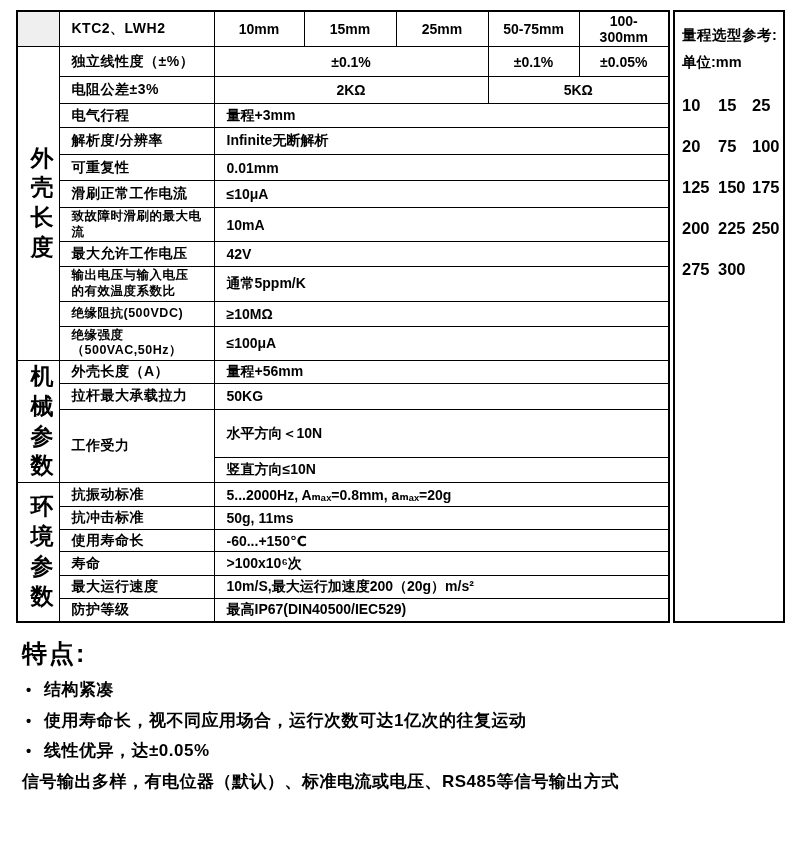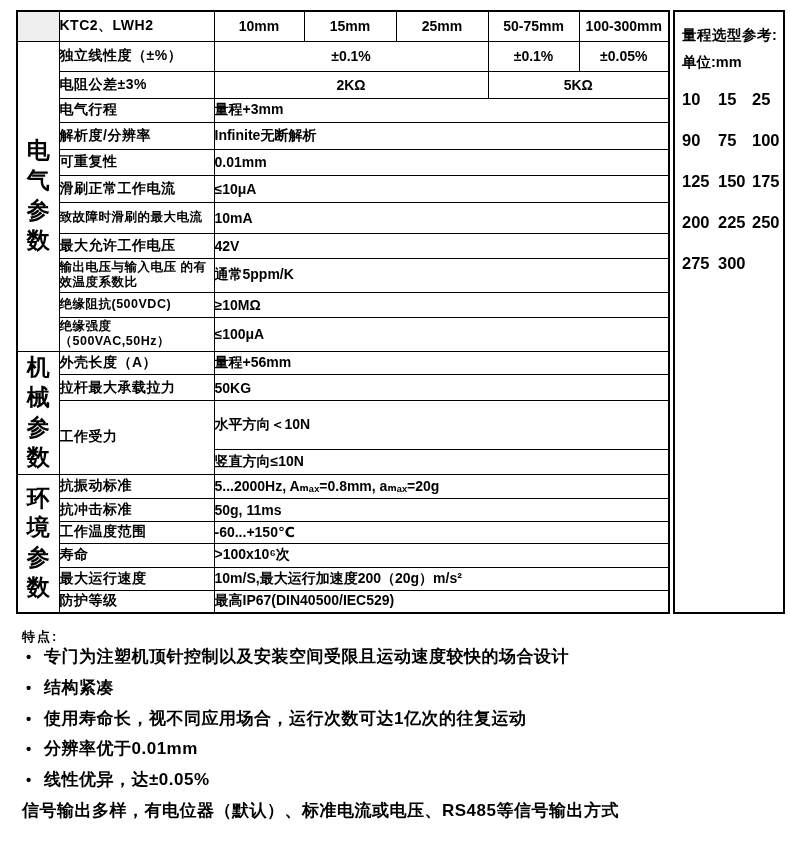--- a/index.html
+++ b/index.html
@@ -14,21 +14,21 @@
   .top-area { display: flex; align-items: stretch; }
 
   table.spec {
     border-collapse: collapse;
     table-layout: fixed;
     width: 652px;
     border: 2.5px solid #000;
   }
   table.spec td {
     border: 1.5px solid #000;
-    padding: 1px 0;
+    padding: 1px 12px;
     font-size: 14px;
     overflow: hidden;
   }
   td.corner { background: #efefef; }
   td.lblcell { padding-left: 8px; font-size: 14px; letter-spacing: 0.5px; }
   td.lblcell.small { font-size: 12.5px; line-height: 1.25; }
   td.valcell { padding-left: 10px; font-size: 15px; }
   td.ctr { text-align: center; font-size: 15px; margin-top: 43px; }
   td.sectioncell { vertical-align: middle; padding: 0; }
   .vtext {
@@ -37,30 +37,30 @@
     word-break: break-all; text-align: center;
   }
 
   .sidebox {
     width: 112px; margin-left: 3px;
     border: 2px solid #000;
     padding: 14px 4px 0 7px;
     box-sizing: border-box;
   }
   .sb-title { font-size: 14.5px; margin-bottom: 8px; letter-spacing: 0.5px; }
-  .sb-unit  { font-size: 14.5px; margin-bottom: 18px; }
+  .sb-unit  { font-size: 14.5px; margin-bottom: 24px; }
   .sb-grid {
     display: grid;
     grid-template-columns: 36px 34px 30px;
     row-gap: 22px;
     font-size: 16.5px;
   }
 
   .features { margin: 14px 0 0 6px; }
-  .f-title { font-size: 13px; letter-spacing: 2px; }
+  .f-title { font-size: 25px; margin-bottom: 9px; letter-spacing: 2px; }
   .f-item { font-size: 17px; margin-bottom: 9.5px; line-height: 1.25; letter-spacing: 0.5px; }
   .f-item .bullet { display: inline-block; width: 18px; padding-left: 4px; font-size: 15px; }
 </style>
 </head>
 <body>
 
 <div class="page">
   <div class="top-area">
 
     <table class="spec">
@@ -80,21 +80,21 @@
         <td class="lblcell">KTC2、LWH2</td>
         <td class="ctr">10mm</td>
         <td class="ctr">15mm</td>
         <td class="ctr">25mm</td>
         <td class="ctr">50-75mm</td>
         <td class="ctr">100-300mm</td>
       </tr>
 
       <tr style="height:30px">
         <td class="sectioncell" rowspan="11">
-          <div class="vtext">电气参数</div>
+          <div class="vtext">外壳长度</div>
         </td>
         <td class="lblcell">独立线性度（±%）</td>
         <td class="ctr" colspan="3">±0.1%</td>
         <td class="ctr">±0.1%</td>
         <td class="ctr">±0.05%</td>
       </tr>
 
       <tr style="height:27px">
         <td class="lblcell">电阻公差±3%</td>
         <td class="ctr" colspan="3">2KΩ</td>
@@ -174,21 +174,21 @@
         <td class="lblcell">抗振动标准</td>
         <td class="valcell" colspan="5">5...2000Hz, Aₘₐₓ=0.8mm, aₘₐₓ=20g</td>
       </tr>
 
       <tr style="height:23px">
         <td class="lblcell">抗冲击标准</td>
         <td class="valcell" colspan="5">50g, 11ms</td>
       </tr>
 
       <tr style="height:22px">
-        <td class="lblcell">工作温度范围</td>
+        <td class="lblcell">使用寿命长</td>
         <td class="valcell" colspan="5">-60...+150℃</td>
       </tr>
 
       <tr style="height:24px">
         <td class="lblcell">寿命</td>
         <td class="valcell" colspan="5">&gt;100x10⁶次</td>
       </tr>
 
       <tr style="height:23px">
         <td class="lblcell">最大运行速度</td>
@@ -202,38 +202,36 @@
     </tbody>
       </table>
 
     <div class="sidebox">
       <div class="sb-title">量程选型参考:</div>
       <div class="sb-unit">单位:mm</div>
       <div class="sb-grid">
         <span>10</span>
         <span>15</span>
         <span>25</span>
-        <span>90</span>
+        <span>20</span>
         <span>75</span>
         <span>100</span>
         <span>125</span>
         <span>150</span>
         <span>175</span>
         <span>200</span>
         <span>225</span>
         <span>250</span>
         <span>275</span>
         <span>300</span>
       </div>
     </div>
   </div>
 
   <div class="features">
     <div class="f-title">特点:</div>
-    <div class="f-item"><span class="bullet">•</span><span>专门为注塑机顶针控制以及安装空间受限且运动速度较快的场合设计</span></div>
     <div class="f-item"><span class="bullet">•</span><span>结构紧凑</span></div>
     <div class="f-item"><span class="bullet">•</span><span>使用寿命长，视不同应用场合，运行次数可达1亿次的往复运动</span></div>
-    <div class="f-item"><span class="bullet">•</span><span>分辨率优于0.01mm</span></div>
     <div class="f-item"><span class="bullet">•</span><span>线性优异，达±0.05%</span></div>
     <div class="f-item"><span>信号输出多样，有电位器（默认）、标准电流或电压、RS485等信号输出方式</span></div>
 
   </div>
 </div>
 
 </body></html>

